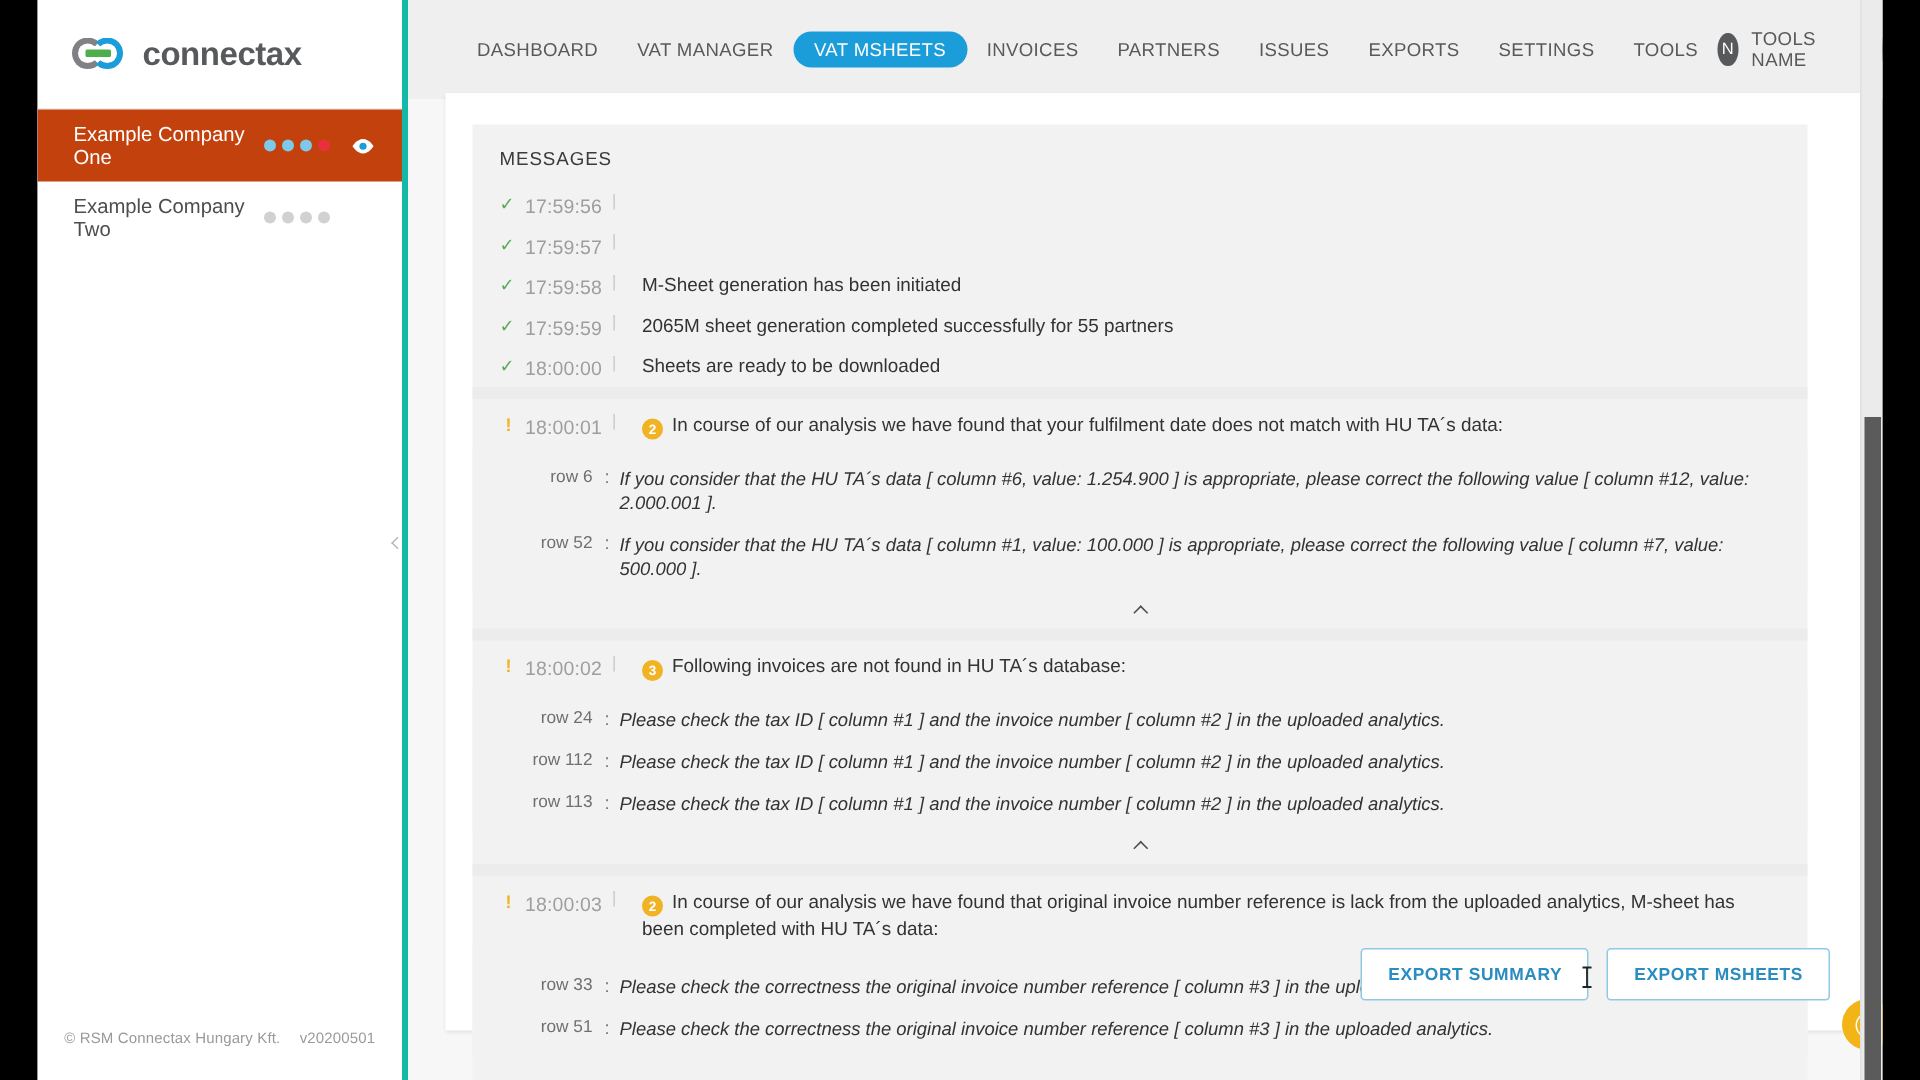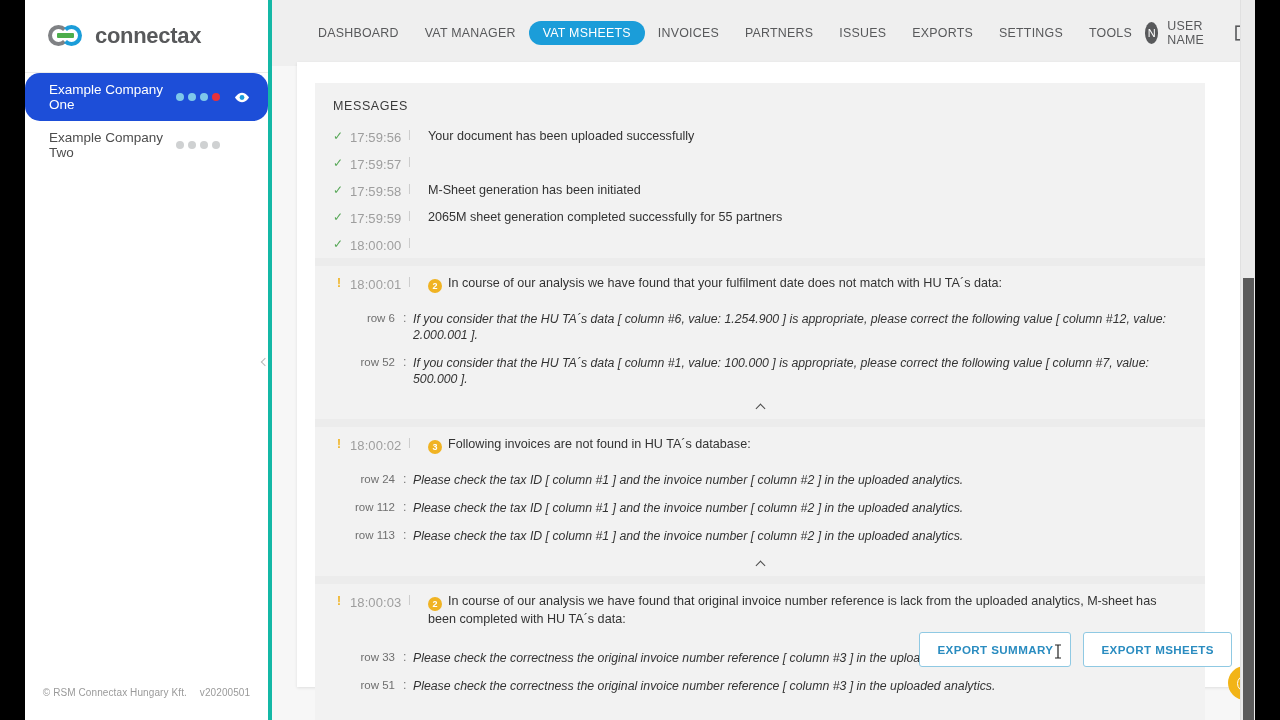--- a/index.html
+++ b/index.html
@@ -54,21 +54,21 @@
   }
 
   .company {
     height: 48px;
     display: flex; align-items: center;
     padding: 0 18px 0 24px;
     font-size: 13.5px;
     color: #4d4d4d;
     cursor: pointer;
   }
-  .company.active { background: #1d4ed8; color: #fff; border-radius: 15px; }
+  .company.active { background: #c2410c; color: #fff; }
   .company .cname { flex: 1; }
   .dots { display: flex; gap: 4px; align-items: center; margin-right: 14px; }
   .dot { width: 8px; height: 8px; border-radius: 50%; background: #cfd1d2; }
   .company.active .dot { background: #7ec8ea; }
   .dot.red { background: #e8313a !important; }
   .eye { width: 16px; height: 11px; position: relative; }
   .eye svg { display: block; }
 
   #sidebar-footer {
     position: absolute; bottom: 22px; left: 0; width: 100%;
@@ -176,21 +176,21 @@
   }
   .chev-up {
     display: block; width: 7px; height: 7px;
     border-left: 1.6px solid #4b4b4b; border-top: 1.6px solid #4b4b4b;
     transform: rotate(45deg); margin-top: 3px;
   }
   .block-sep { height: 8px; background: #ececec; }
 
   
   #actions {
-    position: absolute; right: 10px; bottom: 20px;
+    position: absolute; right: 22px; bottom: 20px;
     display: flex; gap: 12px;
   }
   .btn {
     border: 1px solid #8fc9e3;
     background: #fff;
     color: #2a8cc0;
     font-size: 11.6px; font-weight: bold; letter-spacing: 0.4px;
     padding: 10px 17px;
     border-radius: 3px;
     cursor: pointer;
@@ -287,21 +287,21 @@
       <div class="nav-item active">VAT MSHEETS</div>
       <div class="nav-item">INVOICES</div>
       <div class="nav-item">PARTNERS</div>
       <div class="nav-item">ISSUES</div>
       <div class="nav-item">EXPORTS</div>
       <div class="nav-item">SETTINGS</div>
       <div class="nav-item">TOOLS</div>
     </div>
     <div id="header-right">
       <div class="avatar">N</div>
-      <div class="user-name">USER NAME</div>
+      <div class="user-name">TOOLS NAME</div>
       <div class="logout-icon">
         <svg width="18" height="16" viewBox="0 0 18 16">
           <rect x="1" y="1.2" width="12.5" height="13.6" fill="none" stroke="#58595b" stroke-width="1.6"></rect>
           <path d="M6.5 8h9.5M12.8 4.6L16.4 8l-3.6 3.4" fill="none" stroke="#58595b" stroke-width="1.6"></path>
           <rect x="5.6" y="4" width="8" height="8" fill="#efefef"></rect>
           <path d="M6.5 8h9.5M12.8 4.6L16.4 8l-3.6 3.4" fill="none" stroke="#58595b" stroke-width="1.6"></path>
         </svg>
       </div>
 
     </div>
@@ -310,21 +310,20 @@
   <div id="main">
 
     <div id="messages-card">
 
       <div class="msg-title">MESSAGES</div>
 
       <div class="msg-row">
         <span class="msg-icon"><span class="tick">✓</span></span>
         <span class="msg-time">17:59:56</span>
         <span class="msg-sep">|</span>
-        <span class="msg-text">Your document has been uploaded successfully</span>
       </div>
       <div class="msg-row">
         <span class="msg-icon"><span class="tick">✓</span></span>
         <span class="msg-time">17:59:57</span>
         <span class="msg-sep">|</span>
       </div>
       <div class="msg-row">
         <span class="msg-icon"><span class="tick">✓</span></span>
         <span class="msg-time">17:59:58</span>
         <span class="msg-sep">|</span>
@@ -333,20 +332,21 @@
       <div class="msg-row">
         <span class="msg-icon"><span class="tick">✓</span></span>
         <span class="msg-time">17:59:59</span>
         <span class="msg-sep">|</span>
         <span class="msg-text">2065M sheet generation completed successfully for 55 partners</span>
       </div>
       <div class="msg-row">
         <span class="msg-icon"><span class="tick">✓</span></span>
         <span class="msg-time">18:00:00</span>
         <span class="msg-sep">|</span>
+        <span class="msg-text">Sheets are ready to be downloaded</span>
       </div>
 
       <div class="block-sep"></div>
 
       <div class="msg-row" style="padding-top:9px;">
         <span class="msg-icon"><span class="bang">!</span></span>
         <span class="msg-time">18:00:01</span>
         <span class="msg-sep">|</span>
         <span class="msg-text"><span class="count-badge">2</span><span>In course of our analysis we have found that your fulfilment date does not match with HU TA´s data:</span></span>
       </div>

